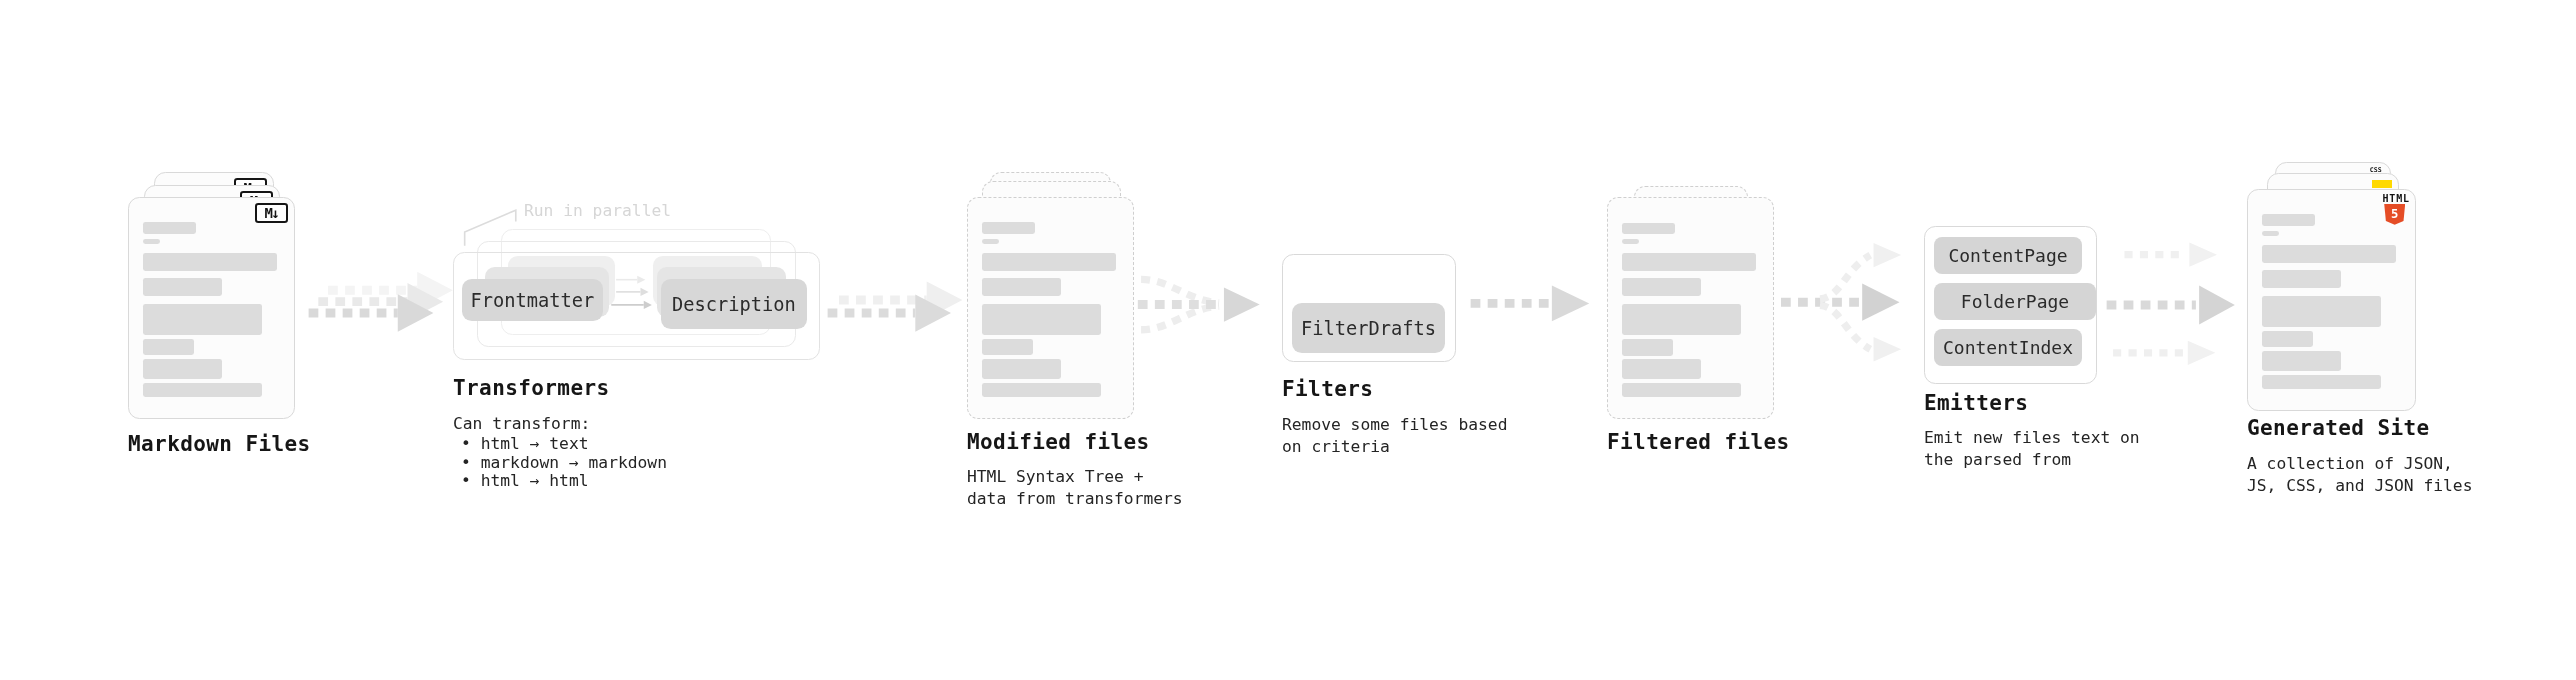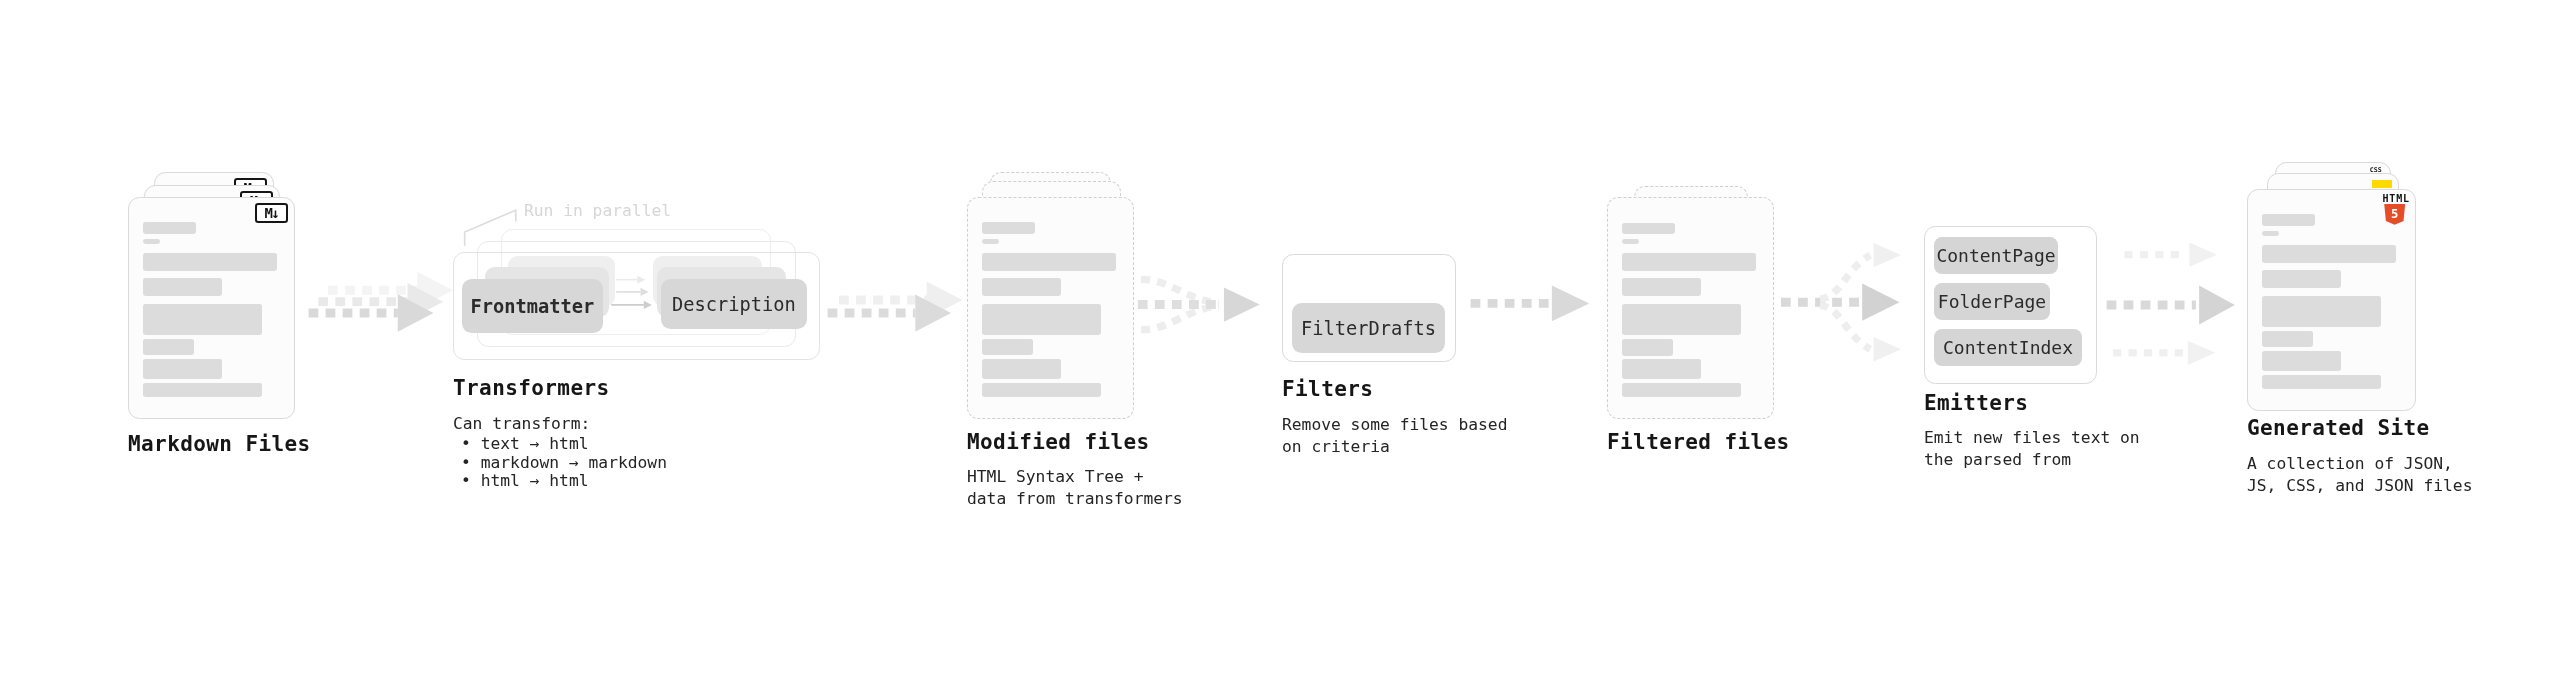--- a/index.html
+++ b/index.html
@@ -102,21 +102,21 @@
   <div class="annot" style="left:524px;top:201px;">Run in parallel</div>
 
   <div class="obox l3" style="left:501px;top:229px;width:268px;height:104px;"></div>
   <div class="obox l2" style="left:477px;top:241px;width:317px;height:104px;"></div>
   <div class="obox" style="left:453px;top:252px;width:365px;height:106px;"></div>
 
   <div class="pill g2" style="left:508px;top:256px;width:107px;height:50px;"></div>
   <div class="pill g2" style="left:653px;top:256px;width:109px;height:50px;"></div>
   <div class="pill g1" style="left:485px;top:267px;width:124px;height:50px;"></div>
   <div class="pill g1" style="left:657px;top:267px;width:129px;height:50px;"></div>
-  <div class="pill" style="left:462px;top:279px;width:141px;height:54px;font-weight:bold;">Frontmatter</div>
+  <div class="pill" style="left:462px;top:279px;width:141px;height:42px;">Frontmatter</div>
   <div class="pill" style="left:661px;top:279px;width:146px;height:50px;text-align:center;">Description</div>
 
   <svg style="left:608px;top:273px;" width="52" height="41" viewBox="0 0 64 50">
     <g stroke="#eaeaea" fill="#eaeaea">
       <line x1="10" y1="8" x2="36" y2="8" stroke-width="2"></line>
         <polygon points="36,3 46,8 36,13" stroke="none"></polygon>
     </g>
     <g stroke="#dedede" fill="#dedede">
       <line x1="10" y1="23" x2="40" y2="23" stroke-width="2"></line>
         <polygon points="40,18 50,23 40,28" stroke="none"></polygon>
@@ -124,21 +124,21 @@
     <g stroke="#cdcdcd" fill="#cdcdcd">
       <line x1="4" y1="39" x2="44" y2="39" stroke-width="2"></line>
         <polygon points="44,34 54,39 44,44" stroke="none"></polygon>
     </g>
   </svg>
 
   <div class="slabel" style="left:453px;top:376px;">Transformers</div>
   <div class="sdesc" style="left:453px;top:413px;">
     <div>Can transform:</div>
     <div class="bullets">
-      <div>• text → html</div>
+      <div>• html → text</div>
       <div>• markdown → markdown</div>
       <div>• html → html</div>
     </div>
   </div>
 
   <svg style="left:826px;top:260px;" width="138" height="98" viewBox="0 0 170 120">
     <g transform="translate(14,-16)" stroke="#efefef" fill="#efefef">
       <line x1="2" y1="65" x2="110" y2="65" stroke-width="11" stroke-dasharray="12 9"></line>
       <polygon points="110,42 154,65 110,88" stroke="none"></polygon>
     </g>
@@ -206,22 +206,22 @@
   <svg style="left:1781px;top:234px;" width="138" height="138" viewBox="0 0 170 170">
     <line x1="0" y1="84" x2="96" y2="84" stroke="#d9d9d9" stroke-width="11" stroke-dasharray="12 9"></line>
     <polygon points="100,61 146,84 100,107" fill="#d2d2d2"></polygon>
     <path d="M48,80 C74,78 78,44 110,26" fill="none" stroke="#eeeeee" stroke-width="9" stroke-dasharray="10 9"></path>
     <polygon points="114,11 148,26 114,41" fill="#f0f0f0"></polygon>
     <path d="M48,88 C74,90 78,124 110,142" fill="none" stroke="#eeeeee" stroke-width="9" stroke-dasharray="10 9"></path>
     <polygon points="114,127 148,142 114,157" fill="#f0f0f0"></polygon>
   </svg>
 
   <div class="wbox" style="left:1924px;top:226px;width:171px;height:156px;"></div>
-  <div class="pill small" style="left:1934px;top:237px;width:124px;height:37px;">ContentPage</div>
-  <div class="pill small" style="left:1934px;top:283px;width:116px;height:37px;text-align:center;">FolderPage</div>
+  <div class="pill small" style="left:1934px;top:237px;width:148px;height:37px;">ContentPage</div>
+  <div class="pill small" style="left:1934px;top:283px;width:162px;height:37px;text-align:center;">FolderPage</div>
   <div class="pill small" style="left:1934px;top:329px;width:148px;height:37px;">ContentIndex</div>
   <div class="slabel" style="left:1924px;top:391px;">Emitters</div>
   <div class="sdesc" style="left:1924px;top:427px;">
     <div>Emit new files text on</div>
     <div>the parsed from</div>
   </div>
 
   <svg style="left:2105px;top:236px;" width="142" height="138" viewBox="0 0 175 170">
     <line x1="24" y1="23" x2="100" y2="23" stroke="#f0f0f0" stroke-width="9" stroke-dasharray="10 9"></line>
     <polygon points="104,8 138,23 104,38" fill="#f1f1f1"></polygon>

